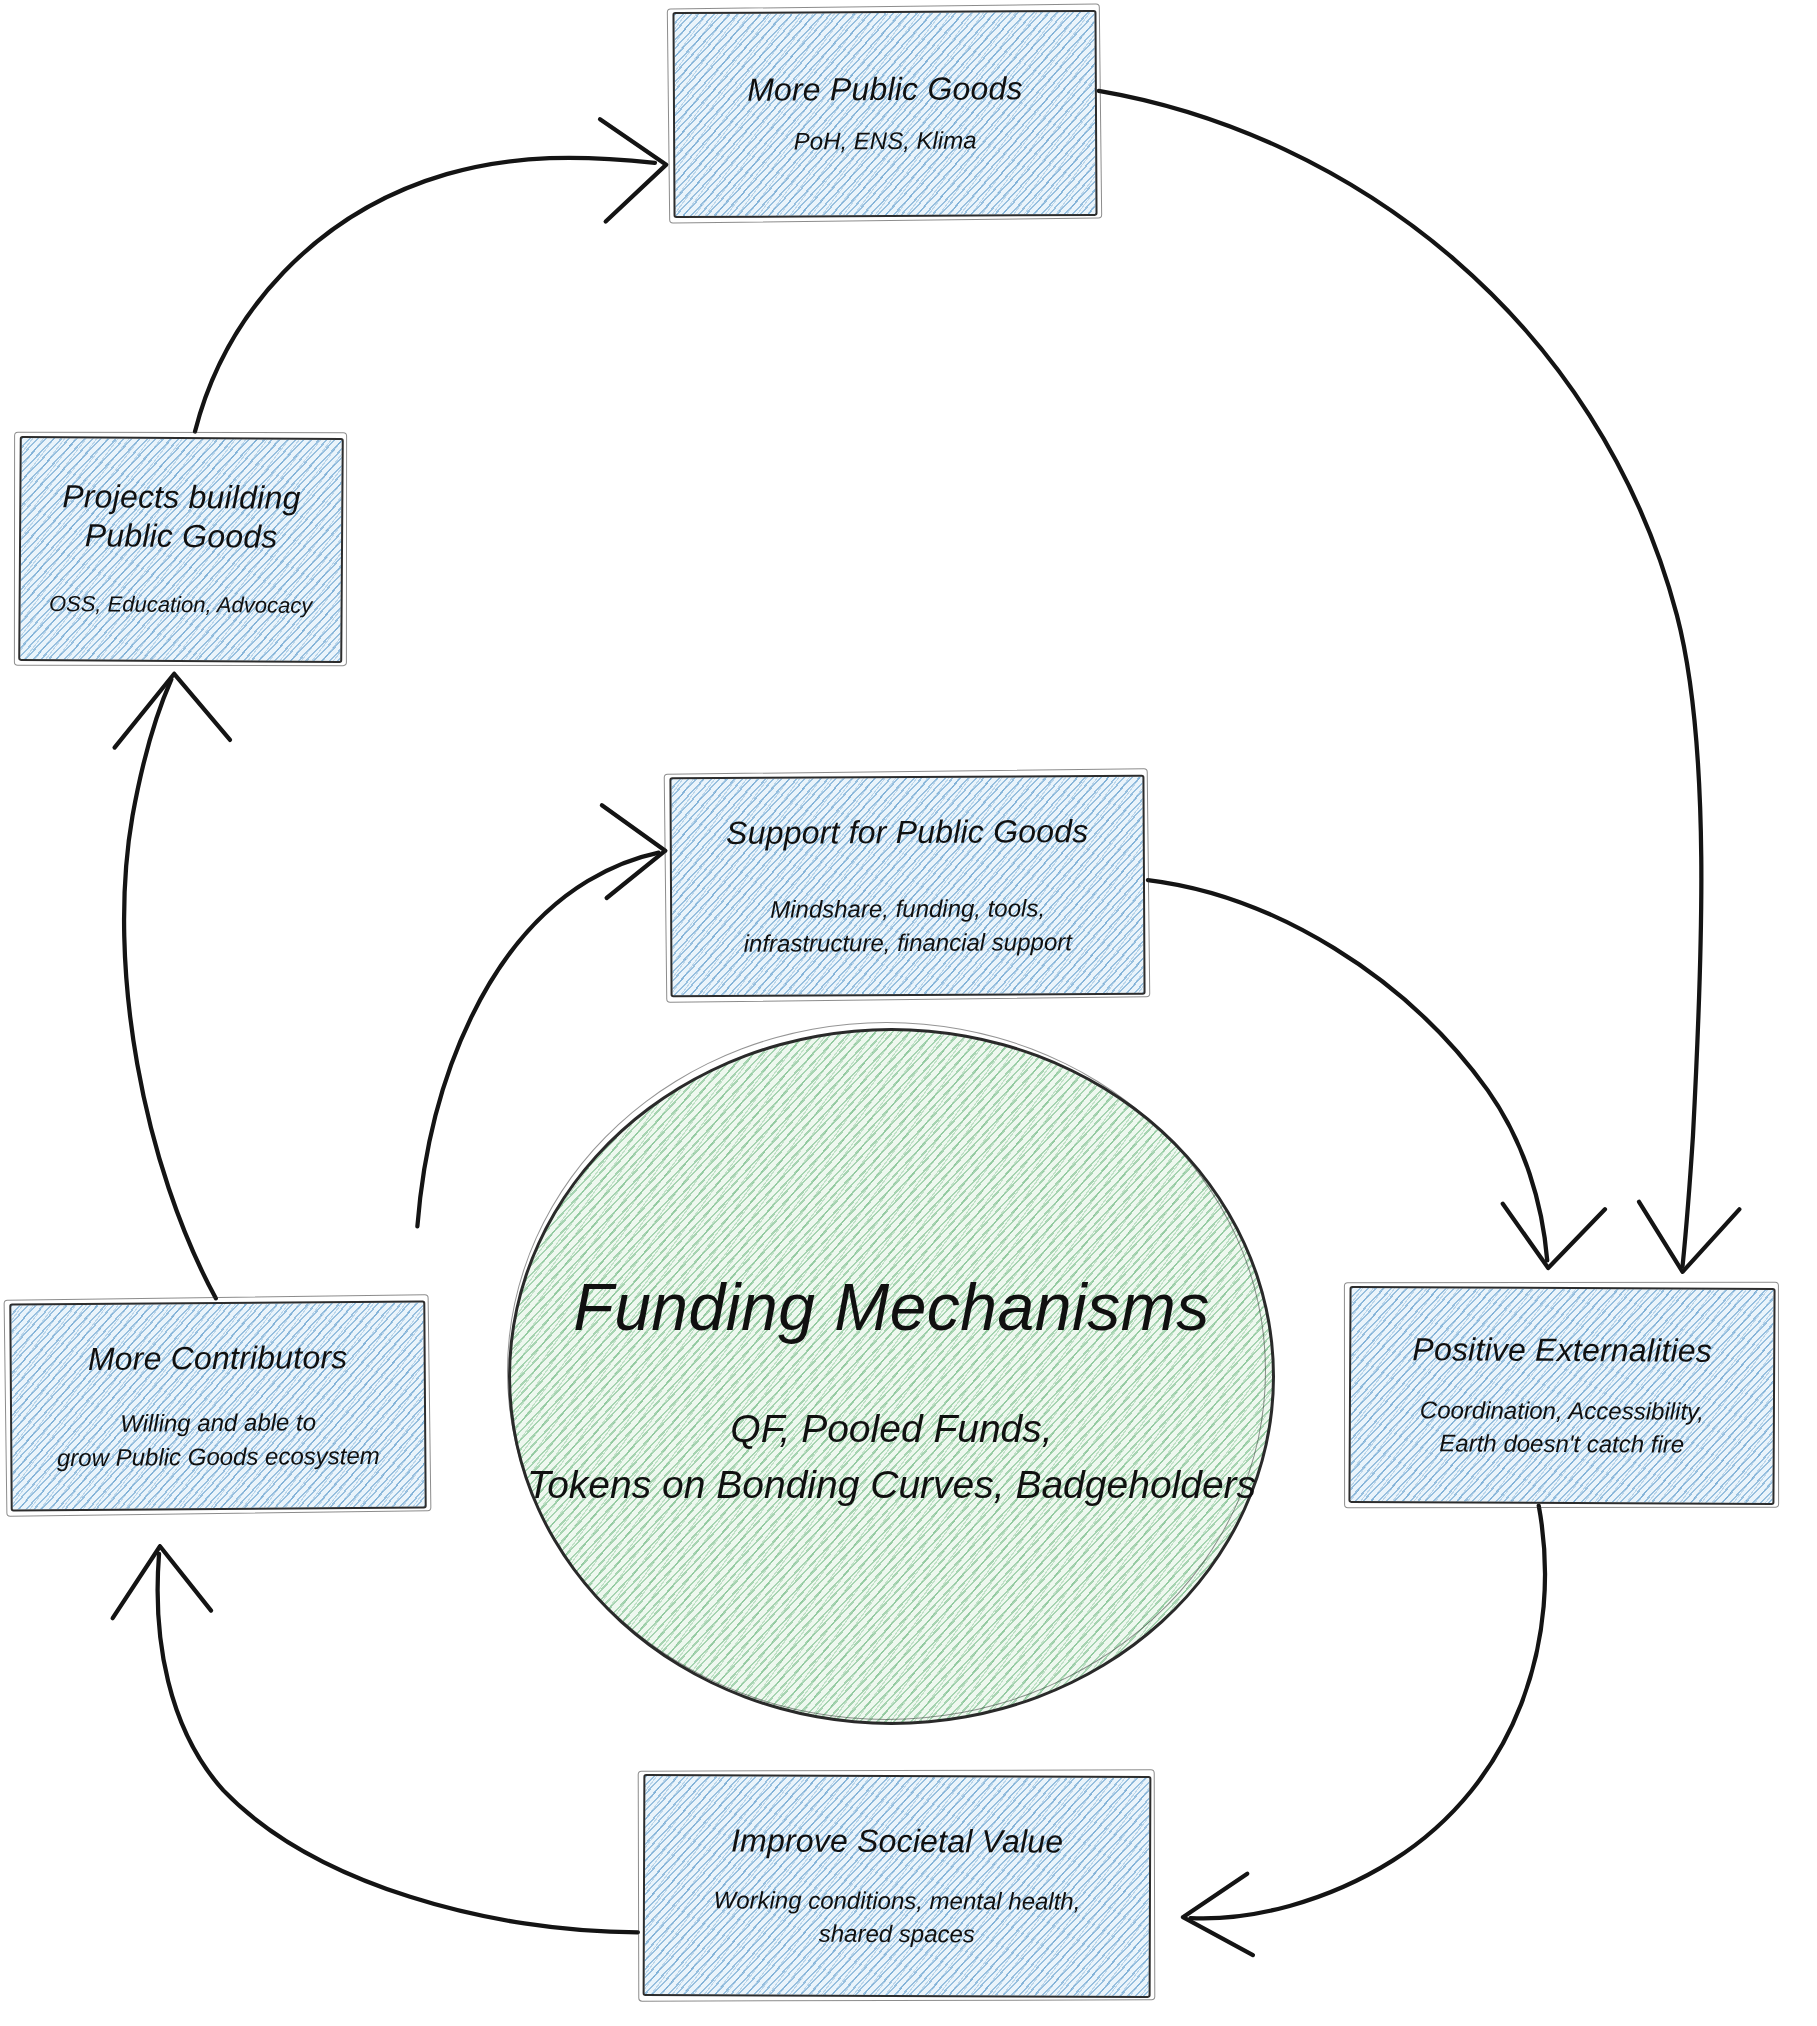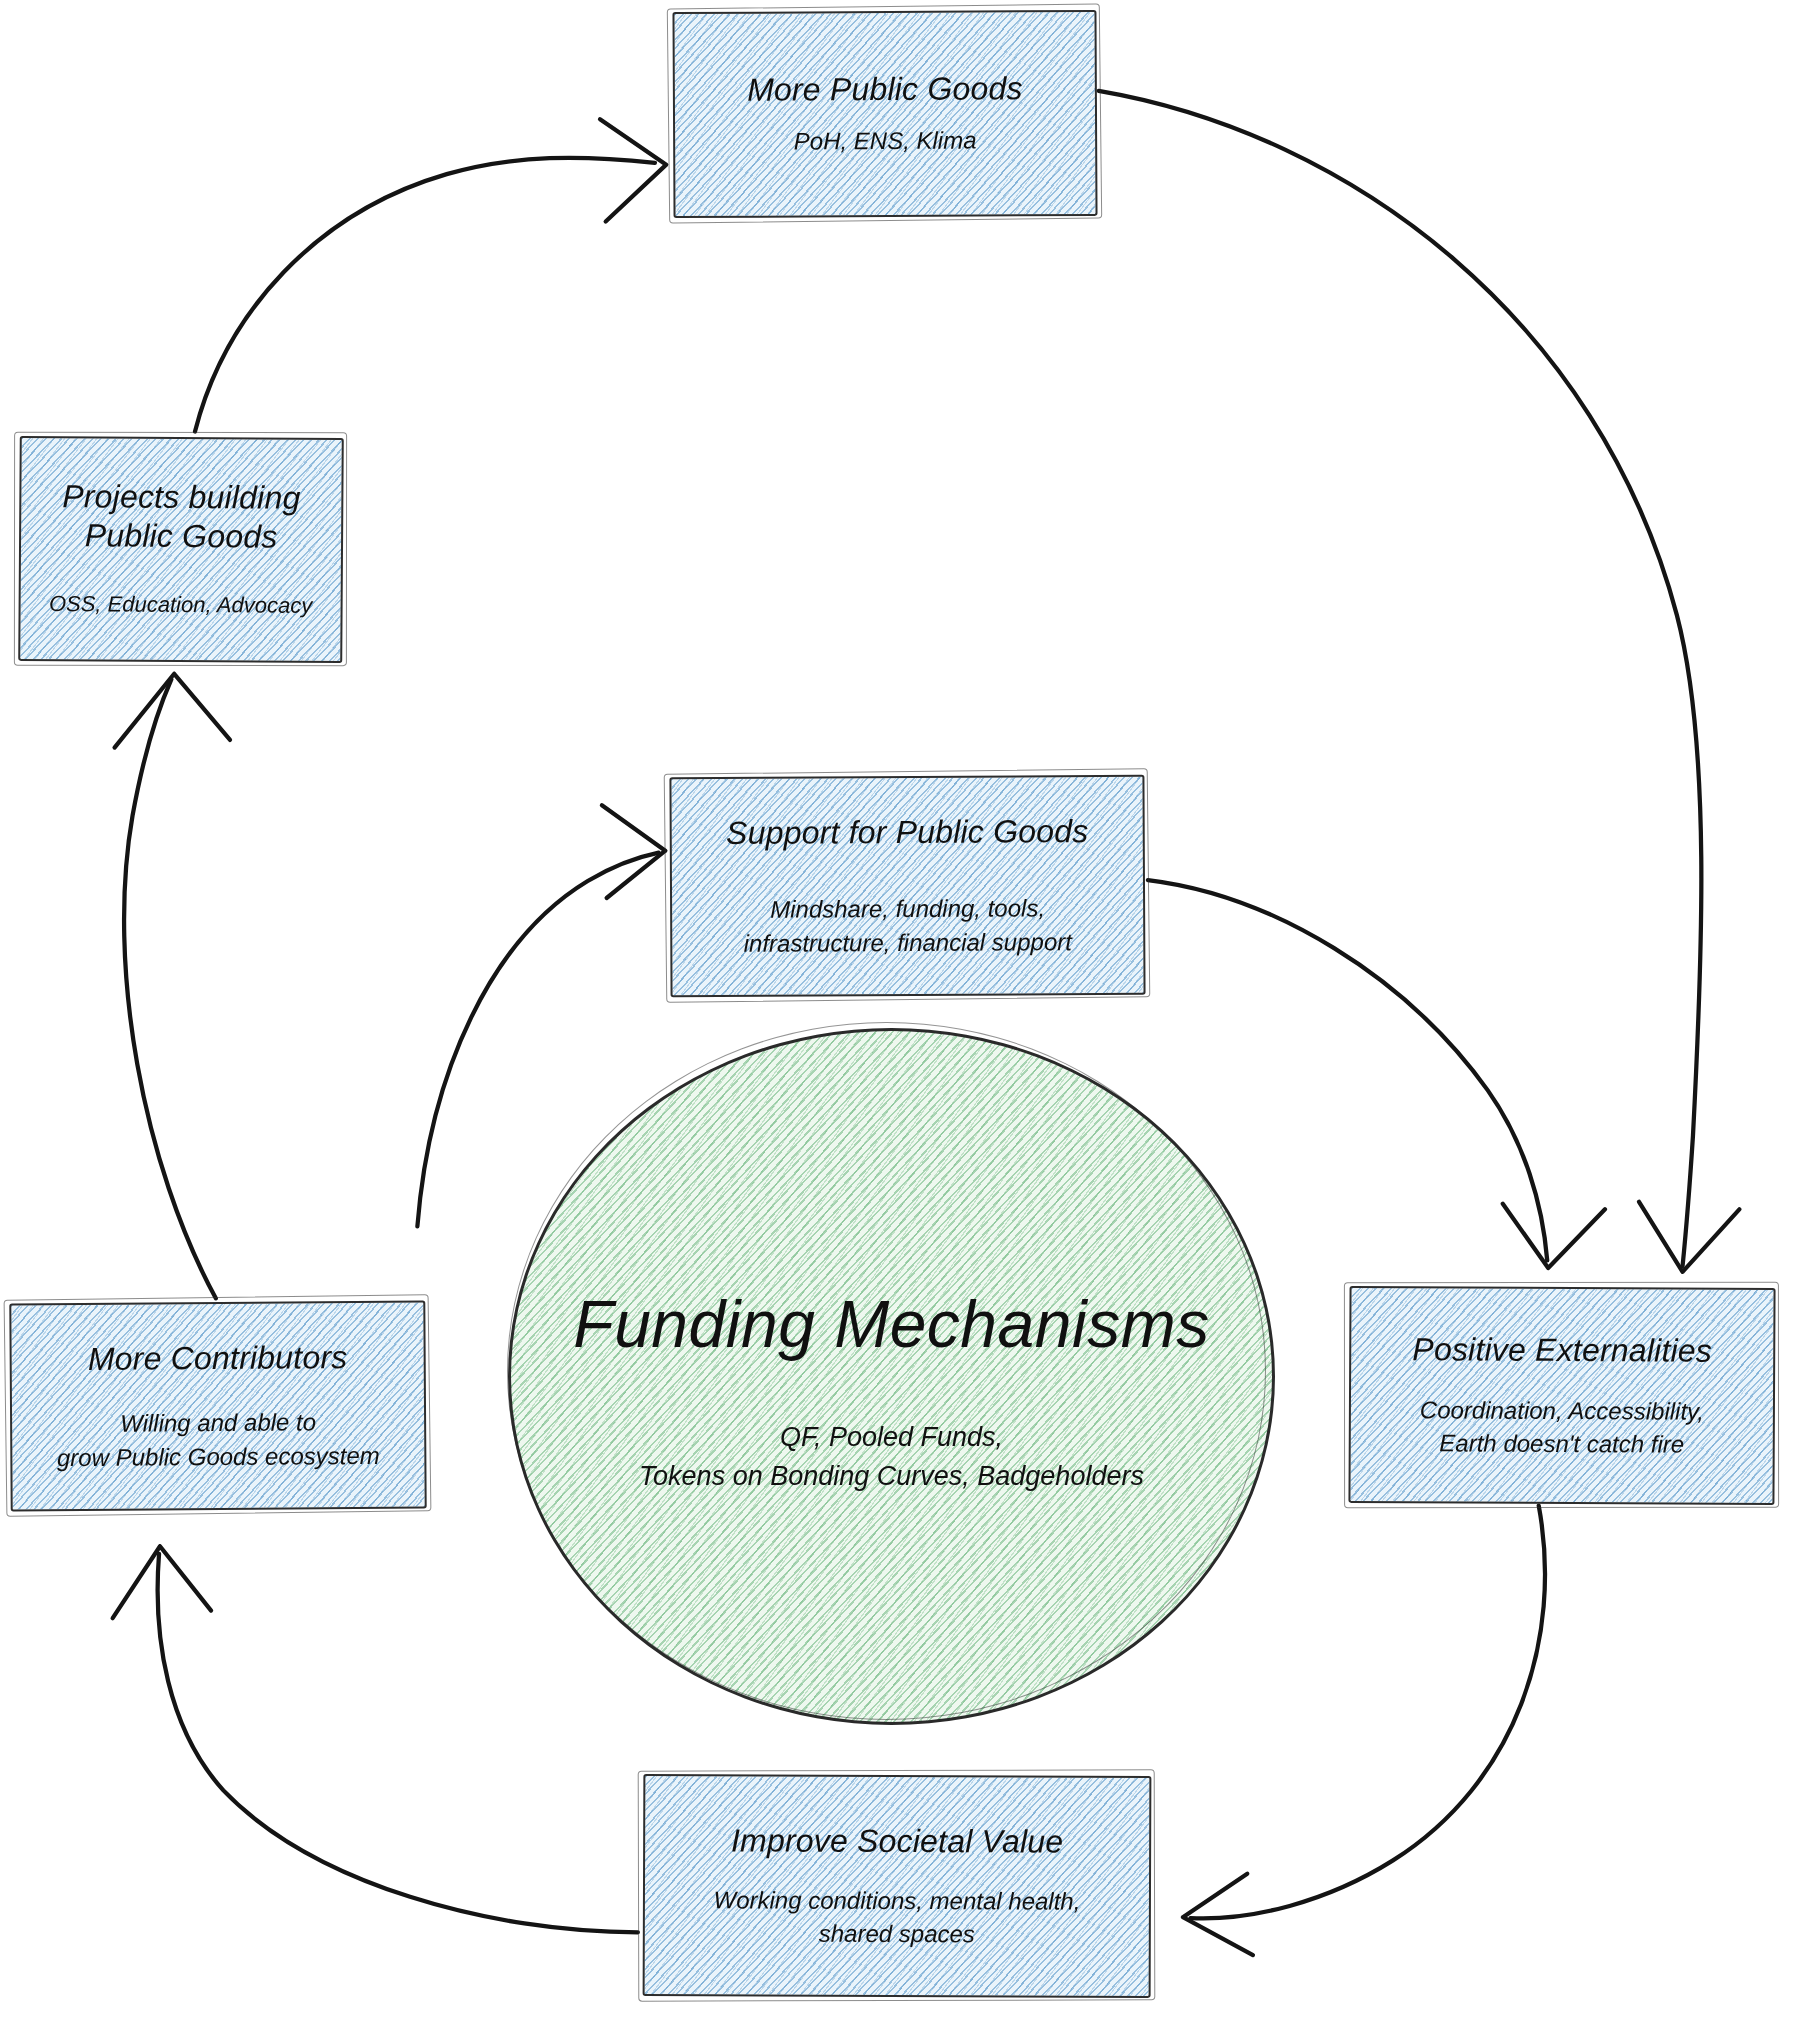--- a/index.html
+++ b/index.html
@@ -89,21 +89,21 @@
     border-radius: 50%;
     pointer-events: none;
   }
   .circle-title {
     font-size: 66px;
     font-weight: 400;
     letter-spacing: 0.5px;
     margin-bottom: 56px;
   }
   .circle-sub {
-    font-size: 27px;
+    font-size: 39px;
     line-height: 1.42;
     white-space: pre-line;
   }
 
   
   svg.arrows {
     position: absolute;
     inset: 0;
     width: 1817px;
     height: 2026px;

